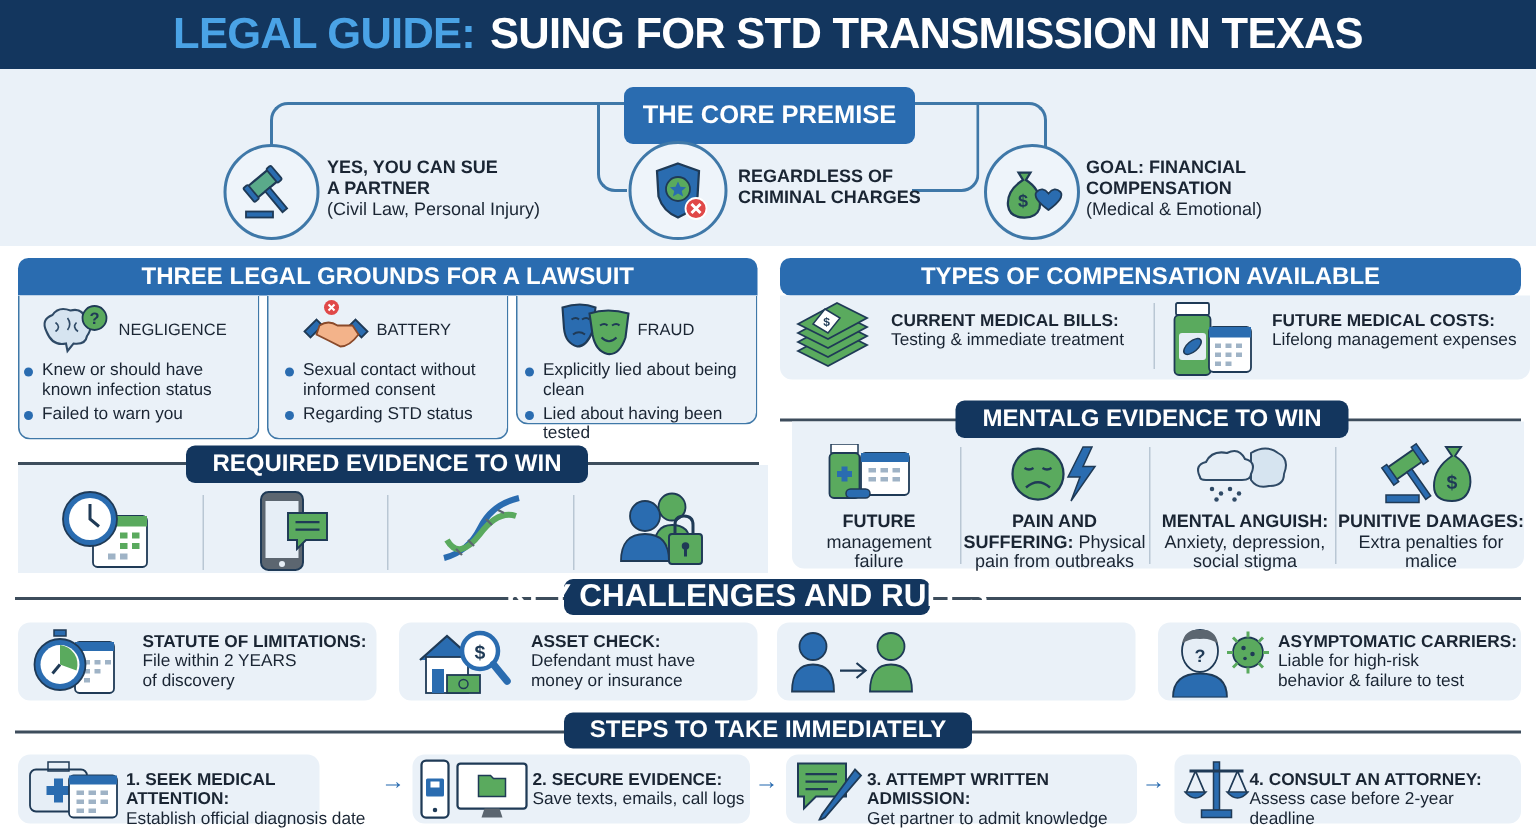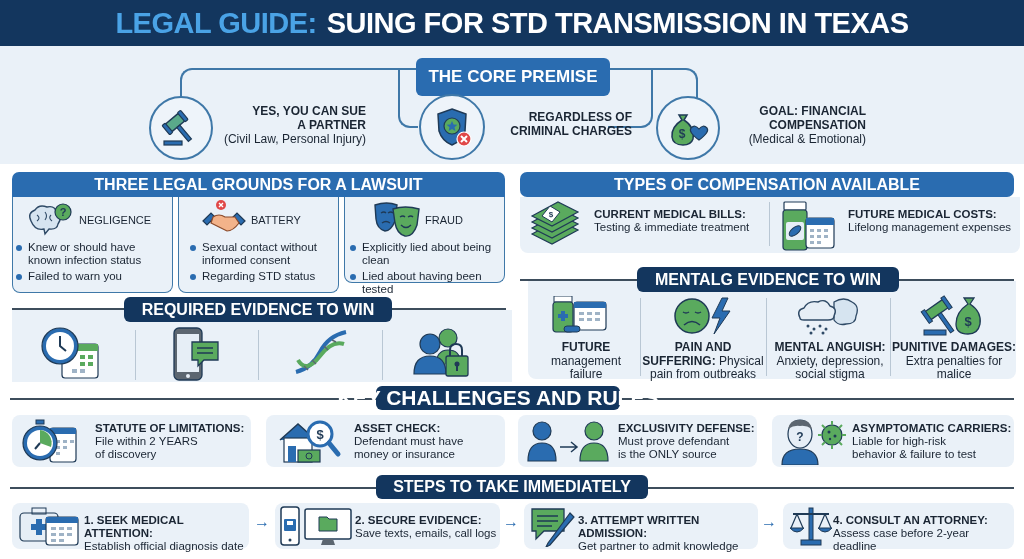--- a/index.html
+++ b/index.html
@@ -5,21 +5,21 @@
 *{box-sizing:border-box;margin:0;padding:0}
 body{width:1024px;height:559px;overflow:hidden;background:#fff;font-family:"Liberation Sans","DejaVu Sans",sans-serif;color:#1a2533;position:relative}
 .titlebar{position:absolute;left:0;top:0;width:1024px;height:46px;background:#13365e;display:flex;align-items:center;justify-content:center;gap:10px}
 .titlebar .t1{color:#4aa3e6;font-weight:700;font-size:29px;letter-spacing:-0.5px}
 .titlebar .t2{color:#fff;font-weight:700;font-size:29px;letter-spacing:-0.5px}
 .premise-bg{position:absolute;left:0;top:46px;width:1024px;height:118px;background:#eaf1f8}
 .pill{position:absolute;color:#fff;font-weight:700;text-align:center;border-radius:6px;display:flex;align-items:center;justify-content:center;white-space:nowrap}
 .pill.blue{background:#2a6cb0}
 .pill.navy{background:#13365e}
 .circle{position:absolute;width:64px;height:64px;border:2.5px solid #3f78a8;border-radius:50%;background:#eef4fa;display:flex;align-items:center;justify-content:center}
-.ptext{position:absolute;text-align:right;font-size:12px;line-height:14px}
+.ptext{position:absolute;text-align:left;font-size:12px;line-height:14px}
 .ptext b{font-weight:700;display:block}
 .ptext span{display:block;font-size:12px}
 .conn{position:absolute;border:2px solid #3f78a8}
 .box{position:absolute;background:#eaf1f8;border-radius:8px}
 .ground{position:absolute;background:#eaf1f8;border:1.5px solid #3f78a8;border-top:none;border-radius:0 0 8px 8px}
 .ground h3{font-size:11px;font-weight:400;position:absolute}
 .ground ul{position:absolute;list-style:none;font-size:11.5px;line-height:13px}
 .ground li{padding-left:13px;position:relative;margin-bottom:3px}
 .ground li::before{content:"";position:absolute;left:1px;top:4px;width:6px;height:6px;border-radius:50%;background:#2a6cb0}
 .hline{position:absolute;height:2px;background:#3d4d5c}
@@ -347,25 +347,20 @@
 </div>
 
 <div class="box" style="left:518px;top:415px;width:239px;height:52px">
   <svg style="position:absolute;left:8px;top:4px" width="88" height="44" viewBox="0 0 88 44">
       <circle cx="16" cy="12" r="9" fill="#2a6cb0" stroke="#1f3a56" stroke-width="1.2"></circle>
       <path d="M2 42 Q2 24 16 24 Q30 24 30 42 Z" fill="#2a6cb0" stroke="#1f3a56" stroke-width="1.2"></path>
       <path d="M34 28 H50 M45 23 L51 28 L45 33" stroke="#1f3a56" stroke-width="1.5" fill="none"></path>
       <circle cx="68" cy="12" r="9" fill="#5aaa5e" stroke="#1f3a56" stroke-width="1.2"></circle>
       <path d="M54 42 Q54 24 68 24 Q82 24 82 42 Z" fill="#5aaa5e" stroke="#1f3a56" stroke-width="1.2"></path>
     </svg>
-  <div class="ctext" style="left:100px;top:7px;width:138px">
-    <b>EXCLUSIVITY DEFENSE:</b>
-    <span style="display:block">Must prove defendant</span>
-    <span style="display:block">is the ONLY source</span>
-  </div>
 </div>
 
 <div class="box" style="left:772px;top:415px;width:242px;height:52px">
   <svg style="position:absolute;left:8px;top:2px" width="68" height="48" viewBox="0 0 68 48">
       <path d="M2 48 Q2 32 20 32 Q38 32 38 48 Z" fill="#2a6cb0" stroke="#1f3a56" stroke-width="1.2"></path>
       <ellipse cx="20" cy="17" rx="12" ry="14" fill="#e6eef6" stroke="#1f3a56" stroke-width="1.2"></ellipse>
       <path d="M8 12 Q10 2 20 3 Q30 2 32 12 Q26 8 20 9 Q14 8 8 12 Z" fill="#5c6670"></path>
       <text x="20" y="24" font-size="12" font-weight="700" text-anchor="middle" fill="#1f3a56" font-family="Liberation Sans, sans-serif">?</text>
       <circle cx="52" cy="18" r="10" fill="#5aaa5e" stroke="#1f3a56" stroke-width="1.2"></circle>
       <g stroke="#5aaa5e" stroke-width="2">
@@ -380,21 +375,21 @@
   <div class="ctext" style="left:80px;top:7px;width:162px">
     <b>ASYMPTOMATIC CARRIERS:</b>
     <span style="display:block">Liable for high-risk</span>
     <span style="display:block">behavior &amp; failure to test</span>
   </div>
 </div>
 
 <div class="hline" style="left:10px;top:487px;width:1004px"></div>
 <div class="pill navy" style="left:376px;top:475px;width:272px;height:24px;font-size:16px">STEPS TO TAKE IMMEDIATELY</div>
 
-<div class="box" style="left:12px;top:503px;width:237px;height:46px">
+<div class="box" style="left:12px;top:503px;width:201px;height:46px">
   <svg style="position:absolute;left:6px;top:2px" width="64" height="42" viewBox="0 0 64 42">
       <rect x="2" y="8" width="38" height="28" rx="4" fill="#e6eef6" stroke="#1f3a56" stroke-width="1.2"></rect>
       <rect x="14" y="3" width="14" height="6" fill="none" stroke="#1f3a56"></rect>
       <path d="M21 14 V30 M13 22 H29" stroke="#2a6cb0" stroke-width="6"></path>
       <rect x="28" y="12" width="32" height="28" rx="3" fill="#fff" stroke="#1f3a56" stroke-width="1.2"></rect>
       <rect x="28" y="12" width="32" height="6" fill="#2a6cb0"></rect>
       <g fill="#9fb3c6">
         <rect x="33" y="22" width="5" height="3"></rect>
         <rect x="41" y="22" width="5" height="3"></rect>
         <rect x="49" y="22" width="5" height="3"></rect>

